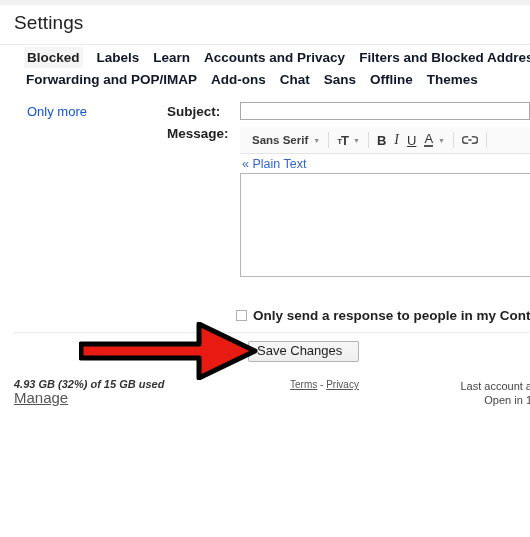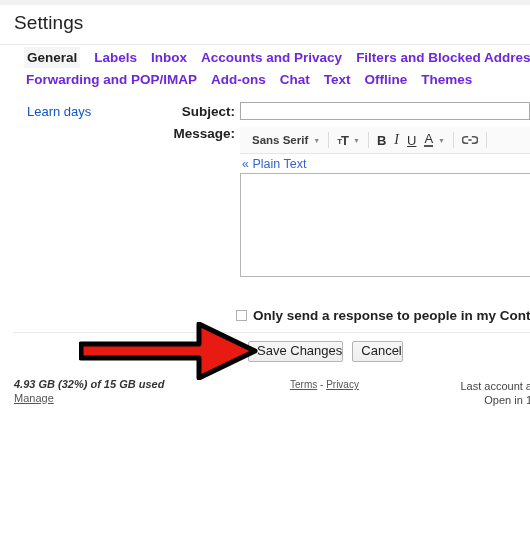--- a/index.html
+++ b/index.html
@@ -63,21 +63,21 @@
     padding: 0;
     white-space: nowrap;
     line-height: 21px;
   }
   .tab-row.row1 { padding-left: 14px; }
   .tab-row.row2 { padding-left: 13px; }
   .tab {
     display: inline-block;
     font-size: 13.5px;
     font-weight: bold;
-    color: #6d28d9;
+    color: #0f172a;
     text-decoration: none;
     margin-right: 14px;
     cursor: pointer;
   }
   .tab.active {
     color: #222;
     background: #f5f5f5;
     padding: 0 3px;
     margin-left: -3px;
   }
@@ -111,21 +111,20 @@
   }
   .field-row {
     position: relative;
     height: 22px;
   }
   .field-label {
     position: absolute;
     left: 0;
     top: 2px;
     width: 68px;
-    text-align: right;
     font-size: 13.5px;
     font-weight: bold;
     color: #222;
   }
   .subject-input {
     position: absolute;
     left: 73px;
     top: 0px;
     width: 290px;
     height: 18px;
@@ -254,21 +253,21 @@
     display: flex;
     gap: 9px;
   }
   .btn {
     font-family: "Liberation Sans", sans-serif;
     font-size: 13px;
     color: #222;
     background: linear-gradient(to bottom, #f7f7f7, #eeeeee);
     border: 1px solid #b4b4b4;
     border-radius: 2px;
-    padding: 2px 0 3px 8px;
+    padding: 2px 16px 3px 8px;
     cursor: pointer;
     line-height: 14px;
   }
 
   
   .footer {
     position: absolute;
     left: 0;
     top: 377px;
     width: 530px;
@@ -281,21 +280,21 @@
     left: 14px;
     top: 0;
     line-height: 14px;
   }
   .storage-line { font-weight: bold; color: #333; font-size: 11px; font-style: italic; }
   .storage-manage {
     display: inline-block;
     color: #555;
     text-decoration: underline;
     cursor: pointer;
-    font-size: 11px;
+    font-size: 15px;
   }
   .terms {
     position: absolute;
     left: 290px;
     top: 2px;
     font-size: 10px;
     color: #555;
   }
   .terms a {
     color: #555;
@@ -329,29 +328,29 @@
 <div class="top-strip"></div>
 
 <div class="page-header">
   <div class="page-title">Settings</div>
 </div>
 
 <div class="app-panel">
 
   <div class="tabs">
     <div class="tab-row row1">
-      <a class="tab active">General</a><a class="tab">Labels</a><a class="tab">Inbox</a><a class="tab">Accounts and Privacy</a><a class="tab">Filters and Blocked Addresses</a>
+      <a class="tab active">Blocked</a><a class="tab">Labels</a><a class="tab">Learn</a><a class="tab">Accounts and Privacy</a><a class="tab">Filters and Blocked Addresses</a>
     </div>
     <div class="tab-row row2">
-      <a class="tab">Forwarding and POP/IMAP</a><a class="tab">Add-ons</a><a class="tab">Chat</a><a class="tab">Text</a><a class="tab">Offline</a><a class="tab">Themes</a>
+      <a class="tab">Forwarding and POP/IMAP</a><a class="tab">Add-ons</a><a class="tab">Chat</a><a class="tab">Sans</a><a class="tab">Offline</a><a class="tab">Themes</a>
     </div>
   </div>
 
   <div class="side-note">
-    <a class="learn-more">Learn days</a>
+    <a class="learn-more">Only more</a>
   </div>
 
   <div class="form-area">
 
     <div class="field-row">
       <div class="field-label">Subject:</div>
       <input class="subject-input" type="text" value="" style="">
     </div>
 
     <div class="field-row">
@@ -416,21 +415,20 @@
 
 <div class="checkbox-row">
   <div class="cb-box"></div>
   <span class="cb-label">Only send a response to people in my Contact</span>
 </div>
 
 <div class="btn-divider"></div>
 
 <div class="button-row">
   <button class="btn">Save Changes</button>
-  <button class="btn">Cancel</button>
 </div>
 
 <div class="footer">
   <div class="storage">
     <div class="storage-line">4.93 GB (32%) of 15 GB used</div>
     <a class="storage-manage">Manage</a>
   </div>
   <div class="terms">
     <a>Terms</a><span> - </span><a>Privacy</a>
   </div>

